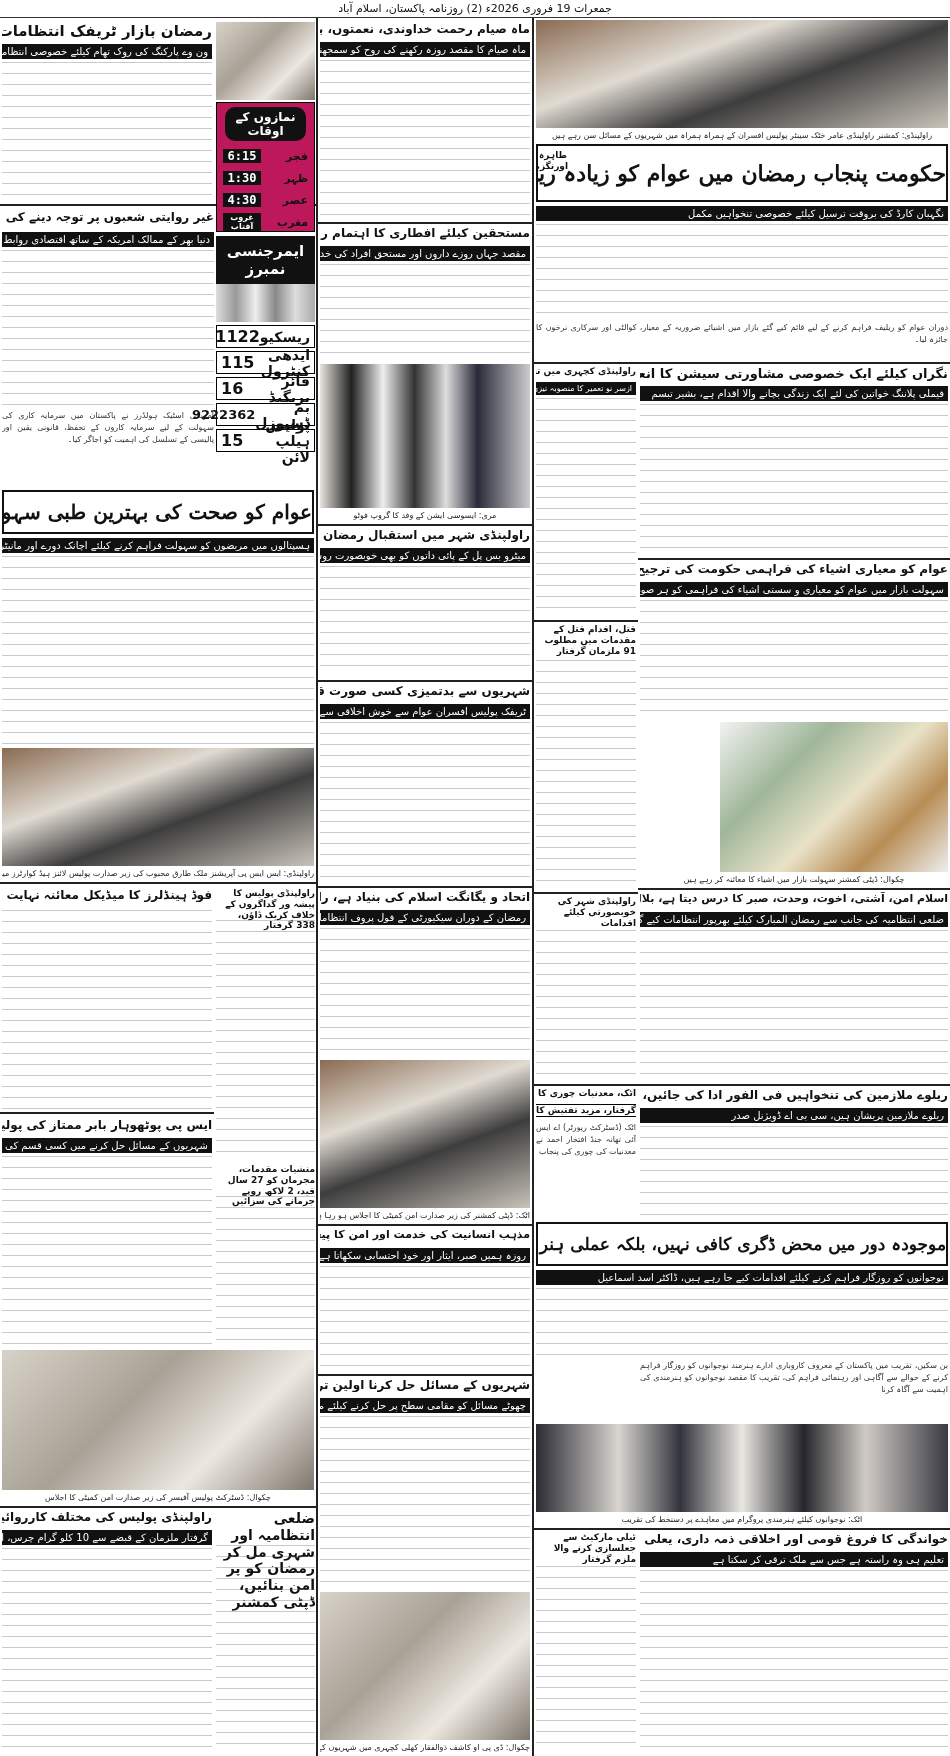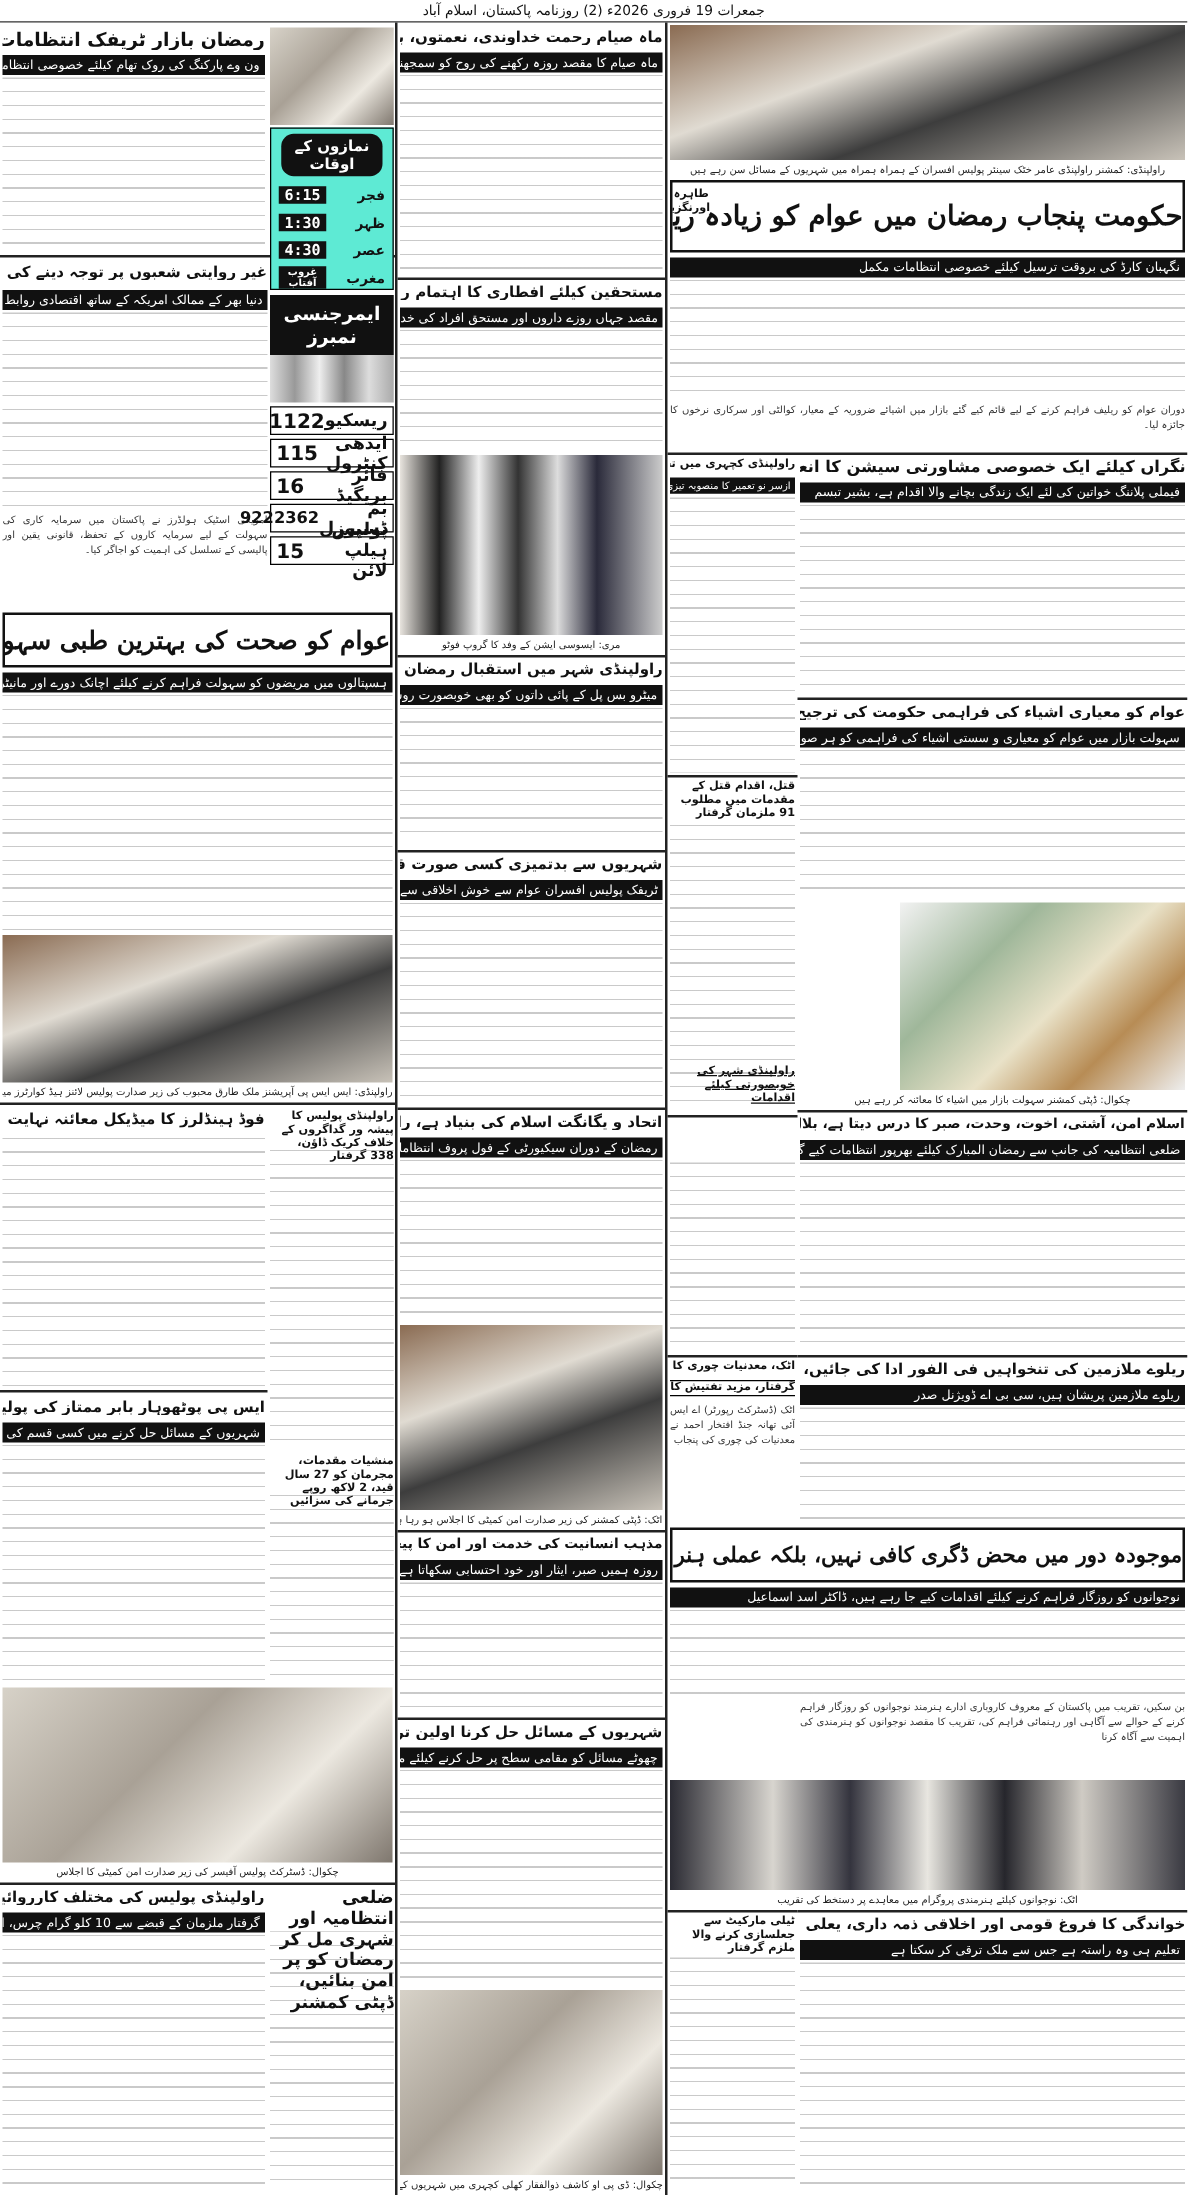--- a/index.html
+++ b/index.html
@@ -12,21 +12,21 @@
   .strap { background: #111; color: #fff; font-size: 10px; padding: 2px 4px; white-space: nowrap; overflow: hidden; text-align: right; }
   .body { font-size: 8px; line-height: 12px; color: #333; text-align: justify; overflow: hidden; column-gap: 6px; }
   .lines { background: repeating-linear-gradient(to bottom, #666 0 1px, transparent 1px 11px); opacity: .35; }
   .photo { background: linear-gradient(135deg, #6a6a6a, #bfbfbf 40%, #4b4b4b 70%, #9a9a9a); overflow: hidden; }
   .photo.light { background: linear-gradient(135deg, #d7d2c8, #a9a196 40%, #ece8e0 70%, #7f776e); }
   .photo.office { background: linear-gradient(160deg, #8a6b52, #e0dbd2 35%, #3d3d3d 60%, #c8c2b8); }
   .caption { font-size: 8px; text-align: center; line-height: 12px; color: #222; white-space: nowrap; overflow: hidden; }
   .vline { background: #222; width: 2px; }
   .hline { background: #222; height: 2px; }
   .big-banner { border: 2px solid #111; font-weight: bold; text-align: center; overflow: hidden; white-space: nowrap; font-family: "DejaVu Serif", serif; }
-  .prayer-box { background: #5eead4; border: 1px solid #000; }
+  .prayer-box { background: #be185d; border: 1px solid #000; }
   .prayer-title { background: #111; color: #fff; font-size: 12px; border-radius: 10px; margin: 4px 8px; text-align: center; padding: 3px 0; font-weight: bold; }
   .prayer-row { display: flex; align-items: center; justify-content: space-between; height: 22px; padding: 0 6px; direction: rtl; }
   .prayer-name { font-size: 11px; font-weight: bold; }
   .prayer-time { background: #111; color: #fff; font-size: 12px; font-weight: bold; width: 38px; text-align: center; font-family: "DejaVu Sans Mono", monospace; }
   .emerg-title { background: #111; color: #fff; font-size: 15px; font-weight: bold; text-align: center; padding: 6px 0; }
   .emerg-img { height: 38px; background: linear-gradient(90deg, #ddd, #999 20%, #eee 40%, #888 60%, #ddd 80%, #aaa); }
   .emerg-row { display: flex; justify-content: space-between; align-items: center; border: 1px solid #000; height: 23px; margin-top: 3px; padding: 0 4px; }
   .emerg-num { font-weight: bold; font-size: 16px; direction: ltr; }
   .emerg-name { font-size: 14px; font-weight: bold; }
 </style>
@@ -174,21 +174,21 @@
 <div class="abs photo light" style="left:320px; top:1592px; width:210px; height:148px;"></div>
 <div class="abs caption" style="left:320px; top:1742px; width:210px;">چکوال: ڈی پی او کاشف ذوالفقار کھلی کچہری میں شہریوں کے مسائل سن رہے ہیں</div>
 
 <div class="abs photo office" style="left:536px; top:20px; width:412px; height:108px;"></div>
 <div class="abs caption" style="left:536px; top:130px; width:412px;">راولپنڈی: کمشنر راولپنڈی عامر خٹک سینئر پولیس افسران کے ہمراہ ہمراہ میں شہریوں کے مسائل سن رہے ہیں</div>
 
 <div class="abs big-banner" style="left:536px; top:144px; width:412px; height:58px; font-size:22px; line-height:54px;">
   <span>حکومت پنجاب رمضان میں عوام کو زیادہ ریلیف فراہمی کیلئے پرعزم</span>
 </div>
 <div class="abs head" style="left:538px; top:150px; width:30px; font-size:9px; white-space:normal; text-align:center;">طاہرہ اورنگزیب</div>
-<div class="abs strap" style="left:536px; top:206px; width:412px;">نگہبان کارڈ کی بروقت ترسیل کیلئے خصوصی انتظامات مکمل</div>
+<div class="abs strap" style="left:536px; top:206px; width:412px;">نگہبان کارڈ کی بروقت ترسیل کیلئے خصوصی تنخواہیں مکمل</div>
 <div class="abs body lines" style="left:536px; top:224px; width:412px; height:94px;"></div>
 <div class="abs body" style="left:536px; top:322px; width:412px; height:38px;">دوران عوام کو ریلیف فراہم کرنے کے لیے قائم کیے گئے بازار میں اشیائے ضروریہ کے معیار، کوالٹی اور سرکاری نرخوں کا جائزہ لیا۔</div>
 
 <div class="abs hline" style="left:534px; top:362px; width:416px;"></div>
 <div class="abs head" style="left:640px; top:366px; width:308px; font-size:13px;">نگراں کیلئے ایک خصوصی مشاورتی سیشن کا انعقاد</div>
 <div class="abs strap" style="left:640px; top:386px; width:308px;">فیملی پلاننگ خواتین کی لئے ایک زندگی بچانے والا اقدام ہے، بشیر تبسم</div>
 <div class="abs body lines" style="left:640px; top:404px; width:308px; height:150px;"></div>
 
 <div class="abs head" style="left:536px; top:366px; width:100px; font-size:9px;">راولپنڈی کچہری میں تجاوزات کا آپریشن جاری</div>
 <div class="abs strap" style="left:536px; top:382px; width:100px; font-size:8px;">ازسر نو تعمیر کا منصوبہ تیزی سے جاری</div>
@@ -205,21 +205,21 @@
 
 <div class="abs photo" style="left:720px; top:722px; width:228px; height:150px; background:linear-gradient(135deg,#f2f2f2,#9fb79a 30%,#e9e2c8 55%,#b78c55 75%,#eee);"></div>
 <div class="abs caption" style="left:640px; top:874px; width:308px;">چکوال: ڈپٹی کمشنر سہولت بازار میں اشیاء کا معائنہ کر رہے ہیں</div>
 
 <div class="abs hline" style="left:638px; top:888px; width:312px;"></div>
 <div class="abs head" style="left:640px; top:892px; width:308px; font-size:11px;">اسلام امن، آشتی، اخوت، وحدت، صبر کا درس دیتا ہے، بلال بن عبدالحفیظ</div>
 <div class="abs strap" style="left:640px; top:912px; width:308px;">ضلعی انتظامیہ کی جانب سے رمضان المبارک کیلئے بھرپور انتظامات کیے گئے ہیں</div>
 <div class="abs body lines" style="left:640px; top:930px; width:308px; height:150px;"></div>
 
 <div class="abs hline" style="left:534px; top:892px; width:104px;"></div>
-<div class="abs head" style="left:536px; top:852px; width:100px; font-size:9px; white-space:normal;text-decoration:underline;">راولپنڈی شہر کی خوبصورتی کیلئے اقدامات</div>
+<div class="abs head" style="left:536px; top:896px; width:100px; font-size:9px; white-space:normal;">راولپنڈی شہر کی خوبصورتی کیلئے اقدامات</div>
 <div class="abs body lines" style="left:536px; top:930px; width:100px; height:150px;"></div>
 
 <div class="abs hline" style="left:638px; top:1084px; width:312px;"></div>
 <div class="abs head" style="left:640px; top:1088px; width:308px; font-size:12px;">ریلوے ملازمین کی تنخواہیں فی الفور ادا کی جائیں، اشتیاق عرفان</div>
 <div class="abs strap" style="left:640px; top:1108px; width:308px;">ریلوے ملازمین پریشان ہیں، سی بی اے ڈویژنل صدر</div>
 <div class="abs body lines" style="left:640px; top:1126px; width:308px; height:90px;"></div>
 
 <div class="abs hline" style="left:534px; top:1084px; width:104px;"></div>
 <div class="abs head" style="left:536px; top:1088px; width:100px; font-size:9px;">اٹک، معدنیات چوری کا مقدمہ درج</div>
 <div class="abs head" style="left:536px; top:1104px; width:100px; font-size:9px; border-top:1px solid #000; border-bottom:1px solid #000;">گرفتار، مزید تفتیش کا آغاز</div>

